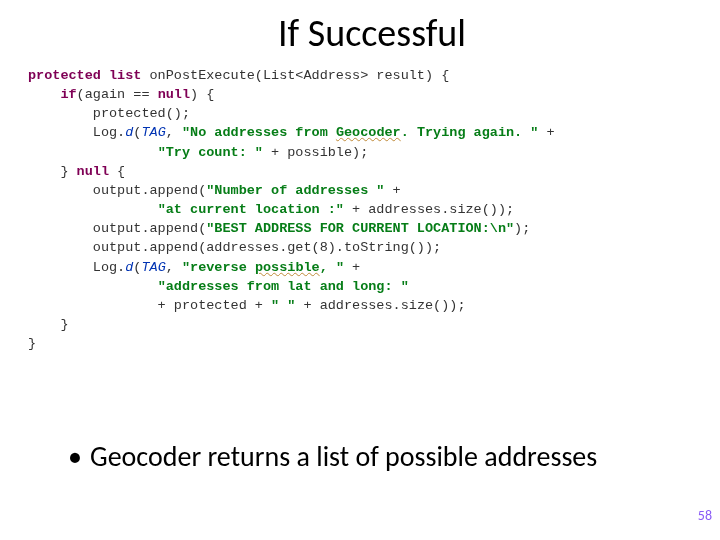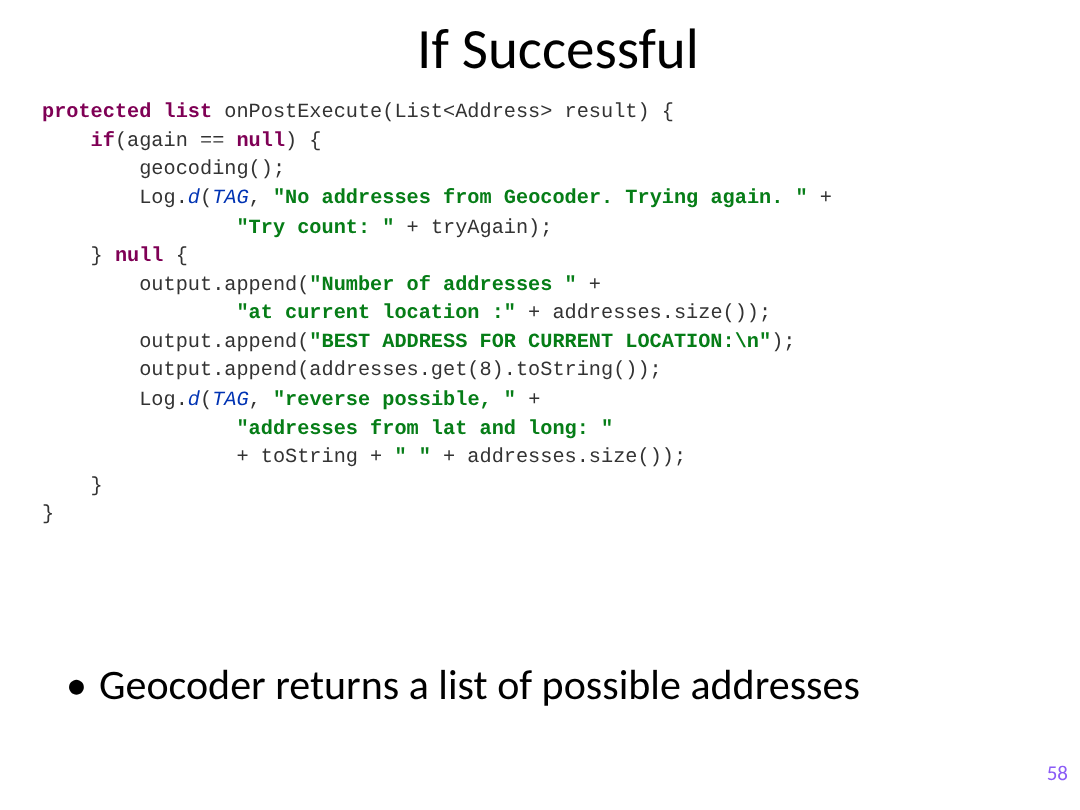--- a/index.html
+++ b/index.html
@@ -39,27 +39,28 @@
     color: #333;
     white-space: pre;
   }
   .kw { color: #7f0055; font-weight: bold; }                             
   .str { color: #067d17; font-weight: bold; }       
   .esc { color: #067d17; font-weight: bold; }       
   .fld { color: #0033b3; font-style: italic; }      
   .typ { color: #333; }                             
   .pln { color: #333; }
   .squig {
+    text-decoration: underline;
     text-decoration-style: wavy;
     text-decoration-color: #c08a3a;
     text-decoration-thickness: 1px;
   }
   .bullet-area {
     position: absolute;
-    left: 32px;
+    left: 56px;
     right: 40px;
     bottom: 66px;
     font-size: 28px;
     color: #000;
   }
   .bullet-area .dot {
     display: inline-block;
     width: 22px;
   }
   .page-num {
@@ -72,31 +73,31 @@
 </style>
 </head>
 <body>
 
 <div class="slide">
 
   <div class="title">If Successful</div>
 
   <div class="code-area"><span class="kw">protected list</span><span class="typ"> onPostExecute(List&lt;Address&gt; result) {</span>
 <span class="pln">    </span><span class="kw">if</span><span class="pln">(again == </span><span class="kw">null</span><span class="pln">) {</span>
-<span class="pln">        geocoding();</span>
+<span class="pln">        protected();</span>
 <span class="pln">        Log.</span><span class="fld">d</span><span class="pln">(</span><span class="fld">TAG</span><span class="pln">, </span><span class="str">"No addresses from </span><span class="str squig">Geocoder</span><span class="str">. Trying again. "</span><span class="pln"> +</span>
-<span class="pln">                </span><span class="str">"Try count: "</span><span class="pln"> + tryAgain);</span>
+<span class="pln">                </span><span class="str">"Try count: "</span><span class="pln"> + possible);</span>
 <span class="pln">    } </span><span class="kw">null</span><span class="pln"> {</span>
 <span class="pln">        output.append(</span><span class="str">"Number of addresses "</span><span class="pln"> +</span>
 <span class="pln">                </span><span class="str">"at current location :"</span><span class="pln"> + addresses.size());</span>
 <span class="pln">        output.append(</span><span class="str">"BEST ADDRESS FOR CURRENT LOCATION:</span><span class="esc">\n</span><span class="str">"</span><span class="pln">);</span>
 <span class="pln">        output.append(addresses.get(8).toString());</span>
 <span class="pln">        Log.</span><span class="fld">d</span><span class="pln">(</span><span class="fld">TAG</span><span class="pln">, </span><span class="str">"reverse </span><span class="str squig">possible</span><span class="str">, "</span><span class="pln"> +</span>
 <span class="pln">                </span><span class="str">"addresses from lat and long: "</span>
-<span class="pln">                + toString + </span><span class="str">" "</span><span class="pln"> + addresses.size());</span>
+<span class="pln">                + protected + </span><span class="str">" "</span><span class="pln"> + addresses.size());</span>
 <span class="pln">    }</span>
 <span class="pln">}</span></div>
 
   <div class="bullet-area">
     <span class="dot">•</span><span>Geocoder returns a list of possible addresses</span>
   </div>
 
   <div class="page-num">58</div>
 </div>
 

